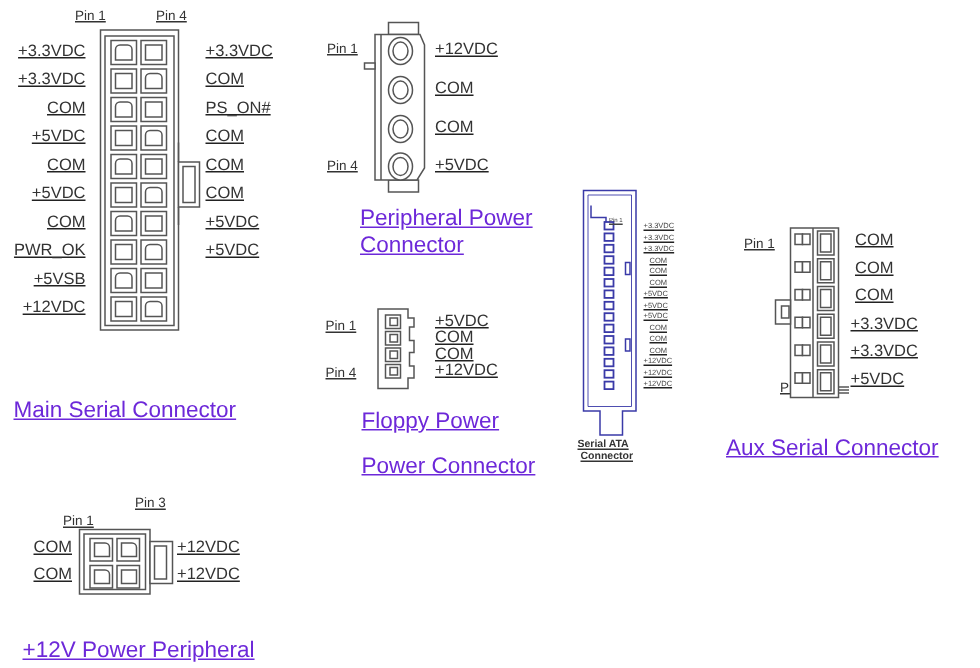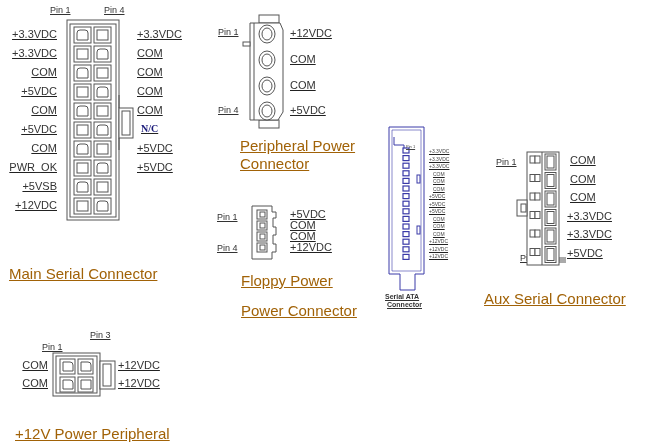--- a/index.html
+++ b/index.html
@@ -1,20 +1,20 @@
 <!DOCTYPE html>
 <html><head>
 <meta charset="utf-8">
 <style>
   html,body{margin:0;padding:0;background:#fff;}
   body{width:653px;height:445px;position:relative;overflow:hidden;font-family:"Liberation Sans",sans-serif;color:#222;}
   .abs{position:absolute;text-decoration:underline;}
   .lbl{font-size:11px;color:#333;white-space:nowrap;line-height:12px;}
   .pinlbl{font-size:9px;color:#333;white-space:nowrap;}
-  .title{font-size:15px;color:#a16207;white-space:nowrap;line-height:18px;}
+  .title{font-size:15px;color:#6d28d9;white-space:nowrap;line-height:18px;}
   .nc{color:#1a1a7a;font-family:"Liberation Serif",serif;font-weight:bold;font-size:10px;}
   .sata-lbl{font-size:5px;color:#444;white-space:nowrap;line-height:7.5px;}
   .sata-title{font-size:7px;font-weight:bold;color:#333;line-height:8px;}
   svg{position:absolute;left:0;top:0;}
   .r{text-align:right;}
 </style>
 </head>
 <body>
 
 <div>
@@ -120,24 +120,24 @@
       <div class="lbl r" style="height: 19px;">COM</div>
       <div class="lbl r" style="height: 19px;">+5VDC</div>
       <div class="lbl r" style="height: 19px;">COM</div>
       <div class="lbl r" style="height: 19px;">PWR_OK</div>
       <div class="lbl r" style="height: 19px;">+5VSB</div>
       <div class="lbl r" style="height: 19px;">+12VDC</div>
     </div>
   <div id="main-right" class="abs" style="left:137px;top:28px;width:80px">
       <div class="lbl" style="height: 19px;">+3.3VDC</div>
       <div class="lbl" style="height: 19px;">COM</div>
+      <div class="lbl" style="height: 19px;">PS_ON#</div>
       <div class="lbl" style="height: 19px;">COM</div>
       <div class="lbl" style="height: 19px;">COM</div>
       <div class="lbl" style="height: 19px;">COM</div>
-      <div class="lbl nc" style="height: 19px; padding-left: 4px;">N/C</div>
       <div class="lbl" style="height: 19px;">+5VDC</div>
       <div class="lbl" style="height: 19px;">+5VDC</div>
     </div>
   <span class="abs title" style="left:9px;top:265px">Main Serial Connector</span>
 </div>
 
 <div>
   <span class="abs pinlbl" style="left:218px;top:27px">Pin 1</span>
   <span class="abs pinlbl" style="left:218px;top:105px">Pin 4</span>
   <svg width="653" height="445">

